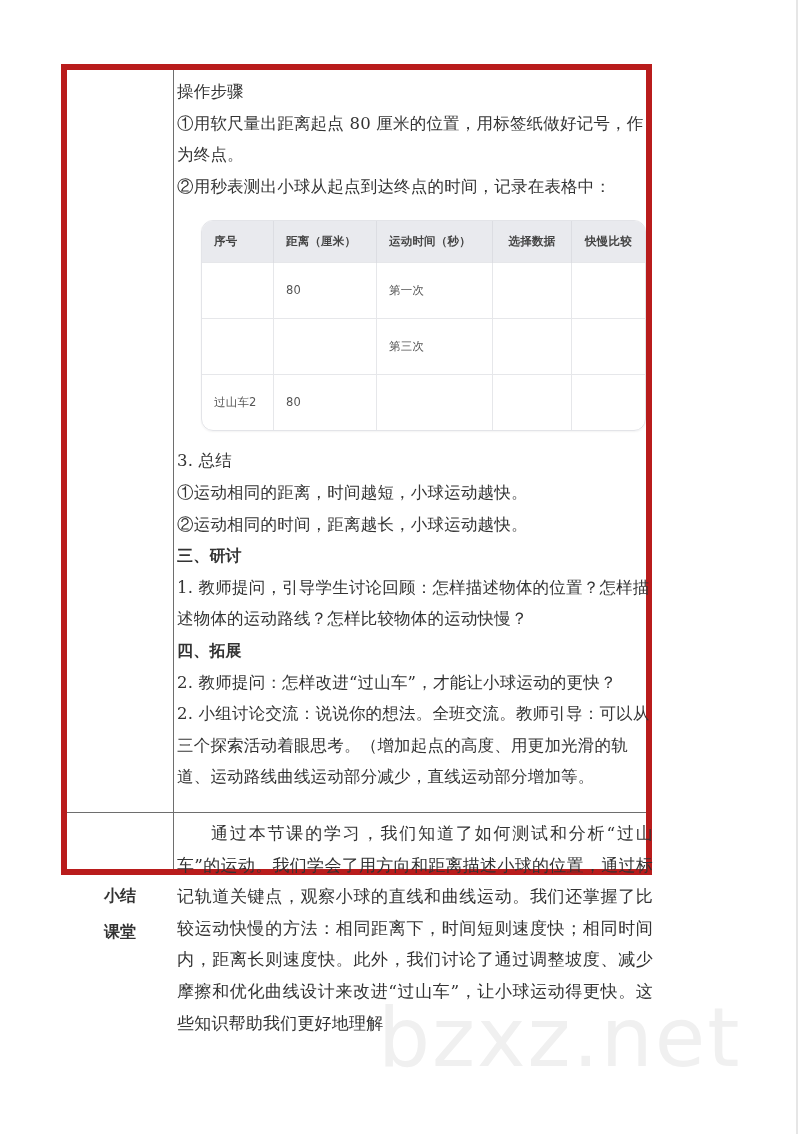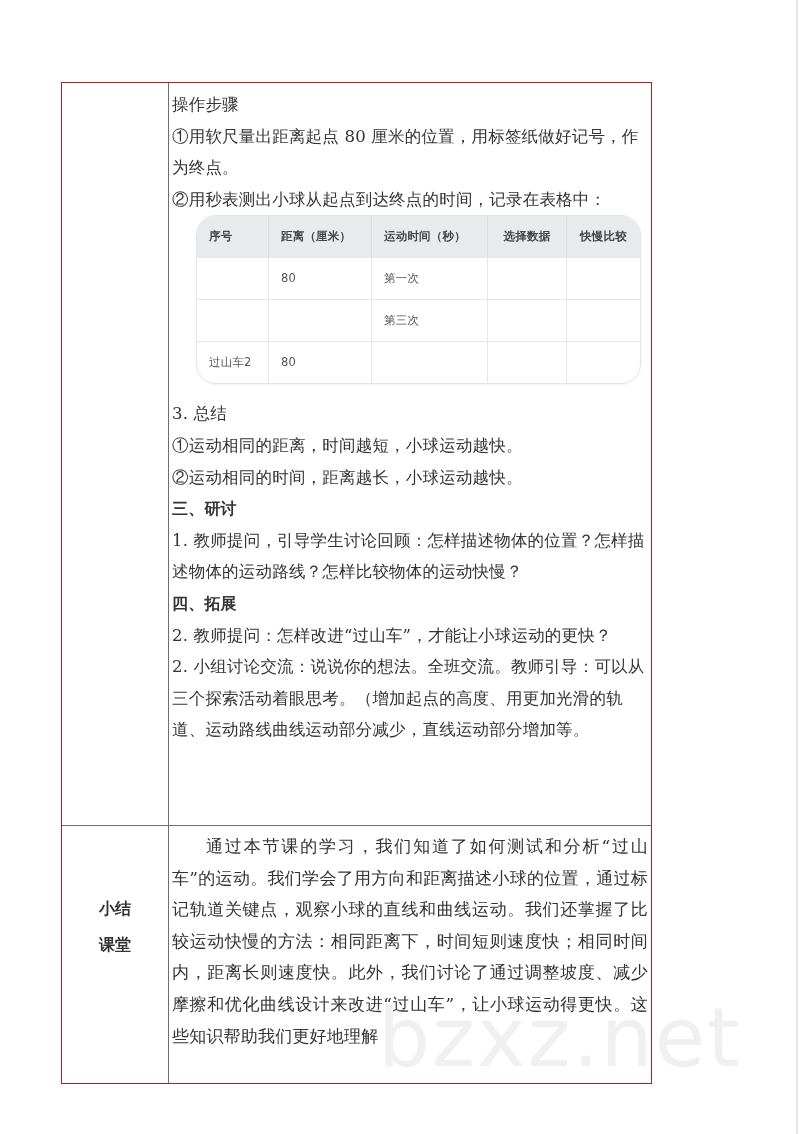--- a/index.html
+++ b/index.html
@@ -2,38 +2,38 @@
 <html><head>
 <meta charset="utf-8">
 <style>
   html, body { margin: 0; padding: 0; }
   body {
     width: 800px; height: 1134px; background: #ffffff; position: relative; overflow: hidden;
     font-family: "DejaVu Serif", "Liberation Serif", serif; color: #333333;
   }
   .edge-line { position: absolute; left: 796px; top: 0; width: 2px; height: 1134px; background: #e6e6e6; }
   .outer {
-    position: absolute; left: 61px; top: 82px; width: 591px; height: 1002px;
-    border: 1px solid #b91c1c; box-sizing: border-box;
+    position: absolute; left: 61px; top: 64px; width: 591px; height: 811px;
+    border: 6px solid #b91c1c; box-sizing: border-box;
   }
   .col-divider { position: absolute; left: 106px; top: 0; width: 1px; height: 100%; background: #6e6e6e; }
   .row-divider { position: absolute; left: 0; top: 742px; width: 100%; height: 1px; background: #6e6e6e; }
   .content {
     position: absolute; left: 110px; top: 6px; width: 478px;
     font-size: 16.5px; line-height: 31.6px; letter-spacing: 0.2px;
   }
   .content p { margin: 0; white-space: normal; }
   .content .bold { font-weight: bold; font-family: "DejaVu Sans", "Liberation Sans", sans-serif; font-size: 16px; }
   .data-table-wrap {
-    margin: 0 0 14px 24px; width: 443px; border: 1px solid #e3e4e8; border-radius: 20px;
+    margin: 18px 0 14px 24px; width: 443px; border: 1px solid #e3e4e8; border-radius: 12px;
     overflow: hidden; box-shadow: 0 1px 2px rgba(0,0,0,0.05);
   }
   table.data { border-collapse: collapse; width: 100%; font-family: "DejaVu Sans", "Liberation Sans", sans-serif; font-size: 11.5px; color: #555; }
   table.data th { background: #e9eaee; font-weight: bold; color: #444; height: 41px; text-align: left; padding: 0 12px; border-right: 1px solid #dcdde2; }
-  table.data td { height: 41px; padding: 0 12px; border-top: 1px solid #e6e7ea; border-right: 1px solid #e6e7ea; text-align: left; }
+  table.data td { height: 41px; padding: 7px 12px; border-top: 1px solid #e6e7ea; border-right: 1px solid #e6e7ea; text-align: left; }
   table.data th:last-child, table.data td:last-child { border-right: none; }
   table.data th.c4, table.data th.c5 { text-align: center; }
   .summary-label {
     position: absolute; left: 0; top: 808px; width: 106px; text-align: center;
     font-family: "DejaVu Sans", "Liberation Sans", sans-serif; font-weight: bold; font-size: 16px; line-height: 36px; color: #333;
   }
   .summary-text {
     position: absolute; left: 110px; top: 748px; width: 476px;
     font-size: 17px; line-height: 31.6px; text-indent: 2em; text-align: justify; letter-spacing: 0.2px;
   }

